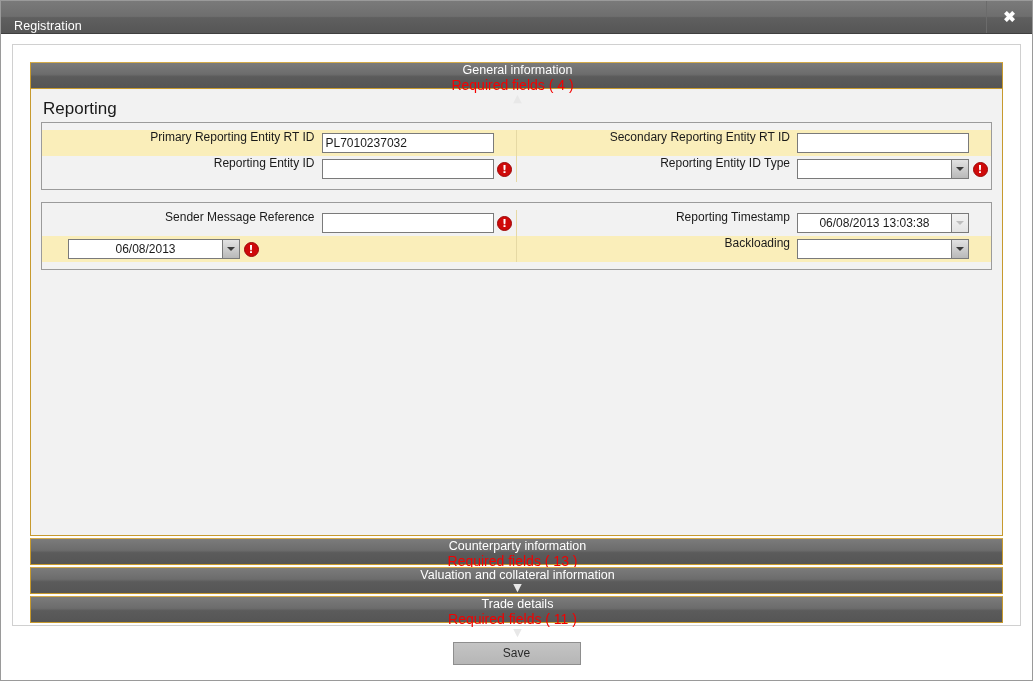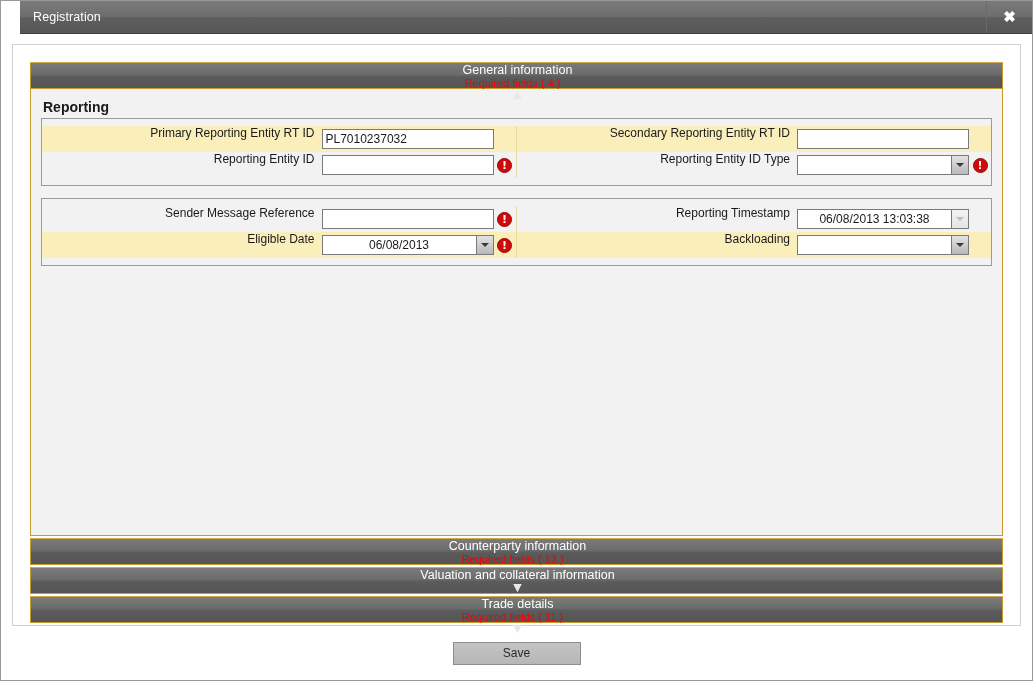--- a/index.html
+++ b/index.html
@@ -20,23 +20,22 @@
     background: #ffffff;
     display: flex; flex-direction: column;
     position: relative;
   }
 
   
   .titlebar {
     height: 33px; flex: 0 0 33px;
     background: linear-gradient(to bottom, #7a7a7a 0%, #6e6e6e 48%, #5f5f5f 52%, #565656 100%);
     border-bottom: 1px solid #3f3f3f;
-    display: flex; align-items: center;
+    display: flex; align-items: flex-end;
     position: relative;
-    margin-left: 19px;
   }
   .titlebar-title {
     color: #ffffff;
     font-size: 12.5px;
     padding-left: 13px;
     letter-spacing: .1px;
   }
   .close-btn {
     position: absolute; right: 0; top: 0;
     width: 46px; height: 32px;
@@ -77,40 +76,40 @@
     display: flex; align-items: center;
     padding: 0 8px 0 10px;
     cursor: pointer;
     position: relative;
     flex-direction: column;
   }
   .acc-title {
     color: #ffffff; font-size: 12.5px; flex: 1 1 auto;
   }
   .acc-required {
-    color: #f40000; font-size: 11px; margin-right: 10px;
+    color: #f40000; font-size: 14px; margin-right: 10px;
     white-space: nowrap;
   }
   .acc-chev {
     color: #e8e8e8; font-size: 11px; width: 14px;
     text-align: center; line-height: 1;
     font-family: "DejaVu Sans", sans-serif;
   }
 
   .acc-body {
     flex: 1 1 auto;
     border: 1px solid #c79a2e;
     border-top: none;
     background: #f2f2f2;
     padding: 8px 10px 10px 10px;
     min-height: 0;
     overflow: hidden;
   }
   .group-label {
-    font-weight: bold; font-size: 14px; color: #1a1a1a;
+    font-weight: normal; font-size: 17px; color: #1a1a1a;
     margin: 2px 0 3px 2px;
   }
 
   
   .fieldbox {
     border: 1px solid #9b9b9b;
     background: #f2f2f2;
     padding: 7px 0;
     margin-bottom: 12px;
   }
@@ -310,21 +309,20 @@
                   </div>
                 </div>
                 <div class="errspace">
                   <div class="err hidden">!</div>
                 </div>
               </div>
             </div>
 
             <div class="frow odd">
               <div class="fcell">
-                <div class="flabel">Eligible Date</div>
                 <div class="fctl">
                   <div class="combo">
                     <div class="combo-val center">06/08/2013</div>
                     <div class="combo-btn">
                         <span class="arrow"></span>
                       </div>
                   </div>
                 </div>
                 <div class="errspace">
                   <div class="err">!</div>

